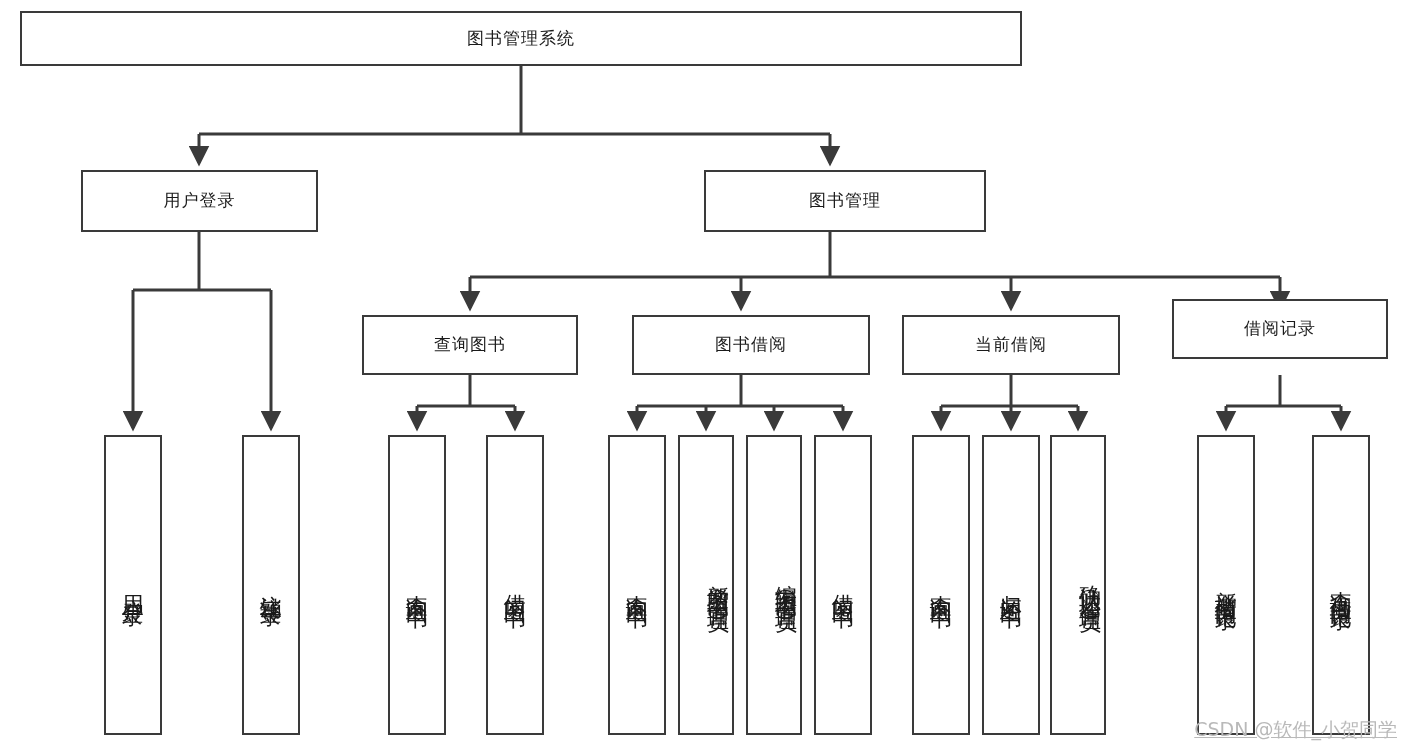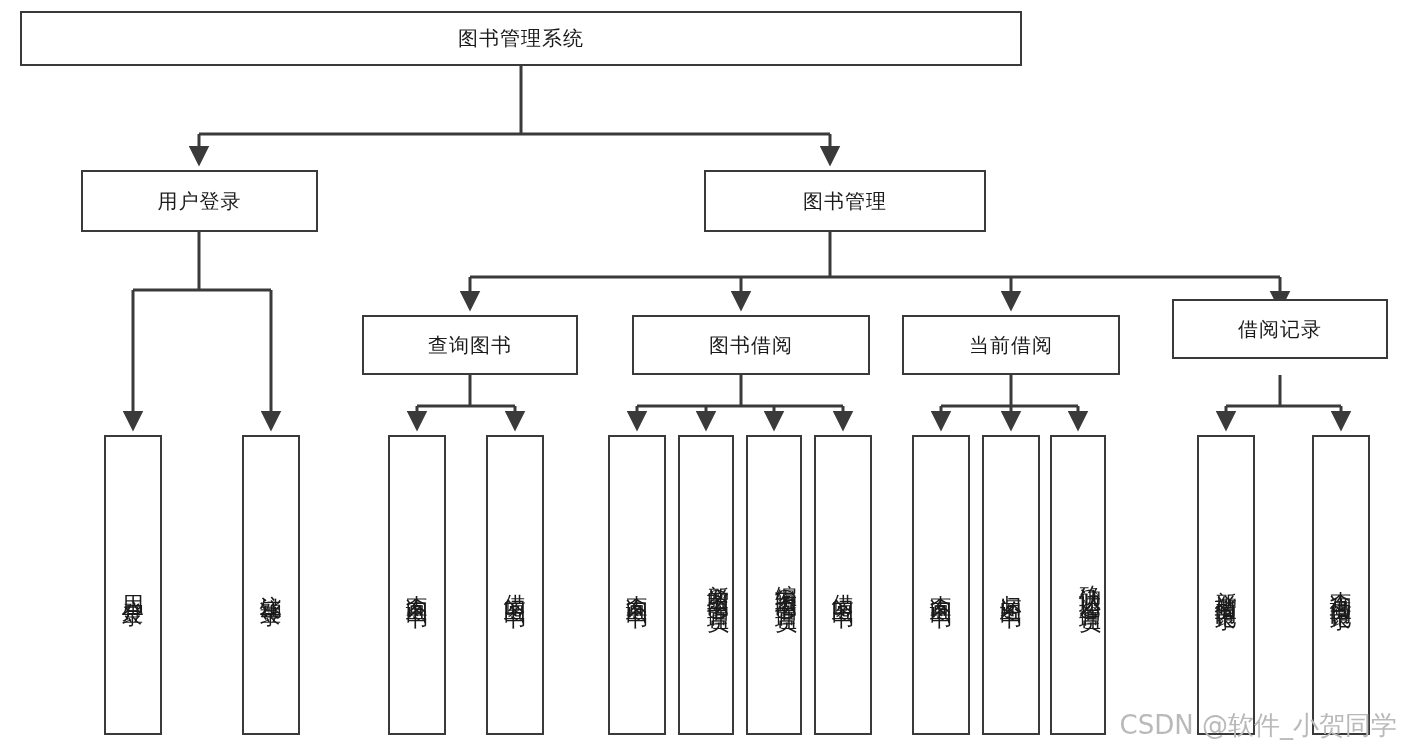--- a/index.html
+++ b/index.html
@@ -31,21 +31,21 @@
     border: 2px solid #3a3a3a;
     background: #ffffff;
     color: #1a1a1a;
     display: flex;
     align-items: center;
     justify-content: center;
     text-align: center;
     z-index: 2;
   }
   .node.horiz {
-    font-size: 20px;
+    font-size: 17px;
     letter-spacing: 1px;
     line-height: 1.25;
   }
   .node.vert {
     writing-mode: vertical-rl;
     text-orientation: upright;
     font-size: 22px;
     letter-spacing: 4px;
     line-height: 1.25;
     padding-top: 6px;
@@ -53,25 +53,26 @@
     align-items: flex-start;
     justify-content: center;
   }
   .node.vert.centered {
     align-items: center;
   }
   .watermark {
     position: absolute;
     right: 8px;
     bottom: 4px;
-    font-size: 26px;
+    font-size: 19px;
     color: #b9b9b9;
     white-space: nowrap;
     z-index: 3;
     font-family: "DejaVu Sans", "Liberation Sans", sans-serif;
+    text-decoration: underline;
   }
 </style>
 </head>
 <body>
 
 <div id="canvas">
 
   <svg id="wires" viewBox="0 0 1405 747" xmlns="http://www.w3.org/2000/svg">
     <defs>
       <marker id="arrow" viewBox="0 0 12 12" refX="10" refY="6" markerWidth="7" markerHeight="7" orient="auto-start-reverse">

